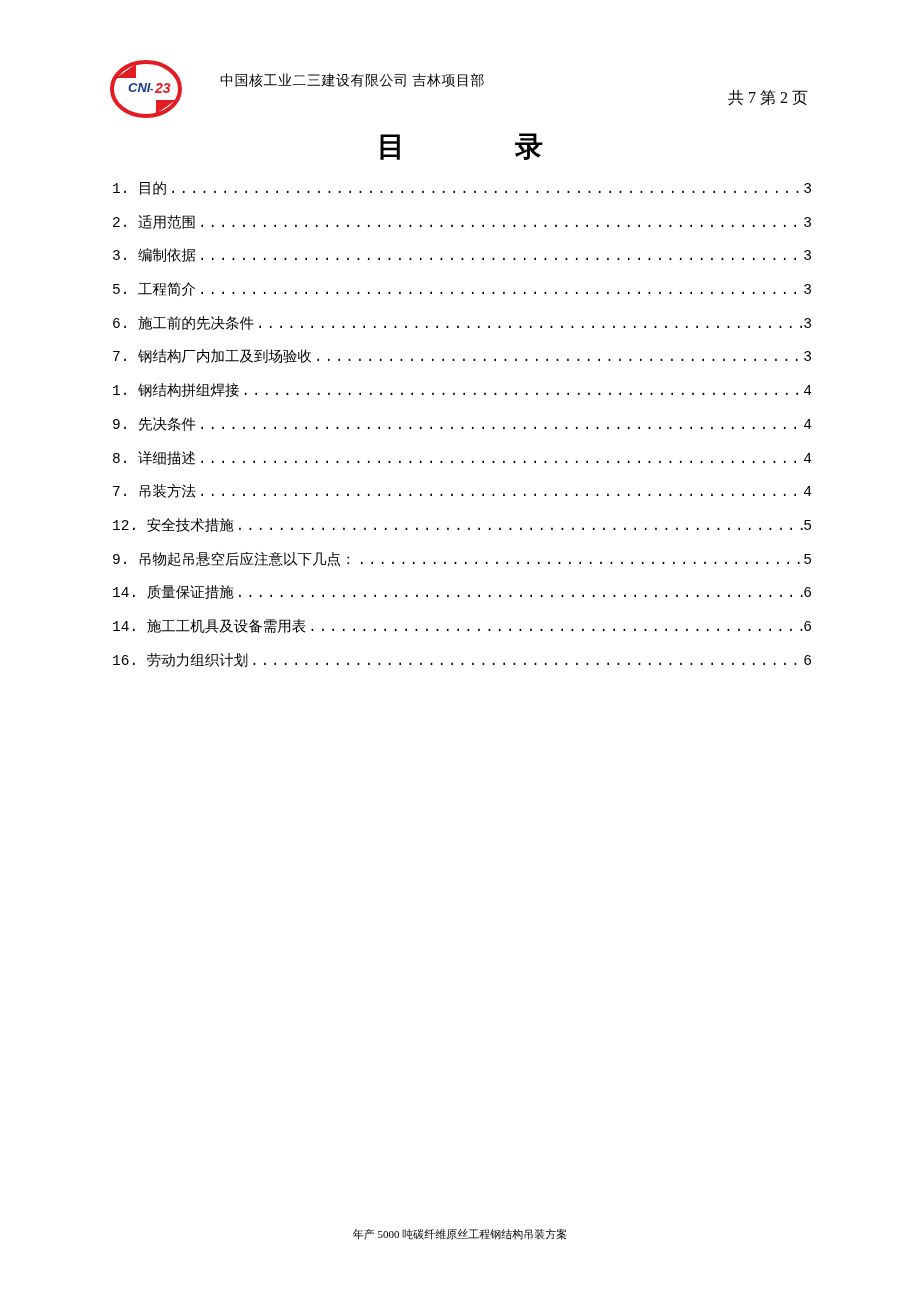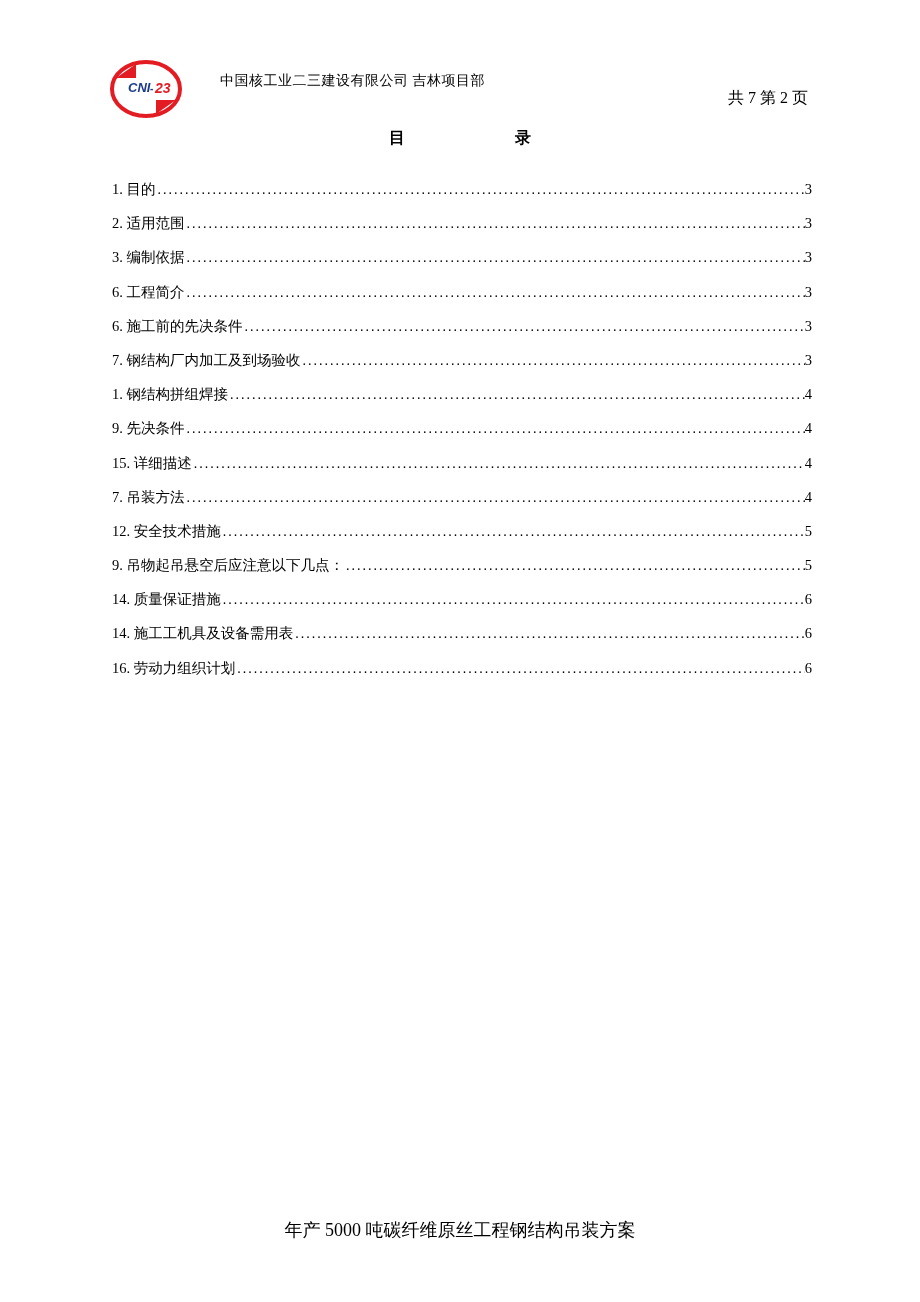--- a/index.html
+++ b/index.html
@@ -39,55 +39,56 @@
       top: 88px;
       right: 112px;
       font-size: 16px;
     }
     .title {
       position: absolute;
       top: 128px;
       left: 0;
       right: 0;
       text-align: center;
-      font-size: 16px;
+      font-size: 28px;
       font-weight: bold;
       letter-spacing: 0;
     }
     .title .sp { display: inline-block; width: 110px; }
     .toc {
       position: absolute;
       top: 182px;
       left: 112px;
       right: 108px;
     }
     .toc-item {
       display: flex;
       align-items: baseline;
       font-size: 14.5px;
       line-height: 1;
       margin-bottom: 19.2px;
       white-space: nowrap;
+      font-family: Liberation Mono, monospace;
     }
     .toc-label { flex-shrink: 0; }
     .toc-dots {
       flex: 1;
       overflow: hidden;
       letter-spacing: 2px;
       padding: 0 2px;
       font-size: 14px;
     }
     .toc-page { flex-shrink: 0; }
     .footer {
       position: absolute;
       bottom: 60px;
       left: 0;
       right: 0;
       text-align: center;
-      font-size: 18px;
+      font-size: 11px;
     }
   </style>
 </head>
 <body>
 
 <div class="header">
   <div class="logo">
     <svg viewBox="0 0 72 58">
       <ellipse cx="36" cy="29" rx="34" ry="27" fill="none" stroke="#e31b23" stroke-width="4"></ellipse>
       <path d="M 6 18 L 26 4 L 26 18 Z" fill="#e31b23"></path>
@@ -116,21 +117,21 @@
       <span class="toc-label">2. 适用范围</span>
       <span class="toc-dots">............................................................................................................................</span>
       <span class="toc-page">3</span>
     </div>
   <div class="toc-item">
       <span class="toc-label">3. 编制依据</span>
       <span class="toc-dots">............................................................................................................................</span>
       <span class="toc-page">3</span>
     </div>
   <div class="toc-item">
-      <span class="toc-label">6. 工程简介</span>
+      <span class="toc-label">5. 工程简介</span>
       <span class="toc-dots">............................................................................................................................</span>
       <span class="toc-page">3</span>
     </div>
   <div class="toc-item">
       <span class="toc-label">6. 施工前的先决条件</span>
       <span class="toc-dots">............................................................................................................................</span>
       <span class="toc-page">3</span>
     </div>
   <div class="toc-item">
       <span class="toc-label">7. 钢结构厂内加工及到场验收</span>
@@ -141,21 +142,21 @@
       <span class="toc-label">1. 钢结构拼组焊接</span>
       <span class="toc-dots">............................................................................................................................</span>
       <span class="toc-page">4</span>
     </div>
   <div class="toc-item">
       <span class="toc-label">9.  先决条件</span>
       <span class="toc-dots">............................................................................................................................</span>
       <span class="toc-page">4</span>
     </div>
   <div class="toc-item">
-      <span class="toc-label">15.  详细描述</span>
+      <span class="toc-label">8.  详细描述</span>
       <span class="toc-dots">............................................................................................................................</span>
       <span class="toc-page">4</span>
     </div>
   <div class="toc-item">
       <span class="toc-label">7.  吊装方法</span>
       <span class="toc-dots">............................................................................................................................</span>
       <span class="toc-page">4</span>
     </div>
   <div class="toc-item">
       <span class="toc-label">12.  安全技术措施</span>

